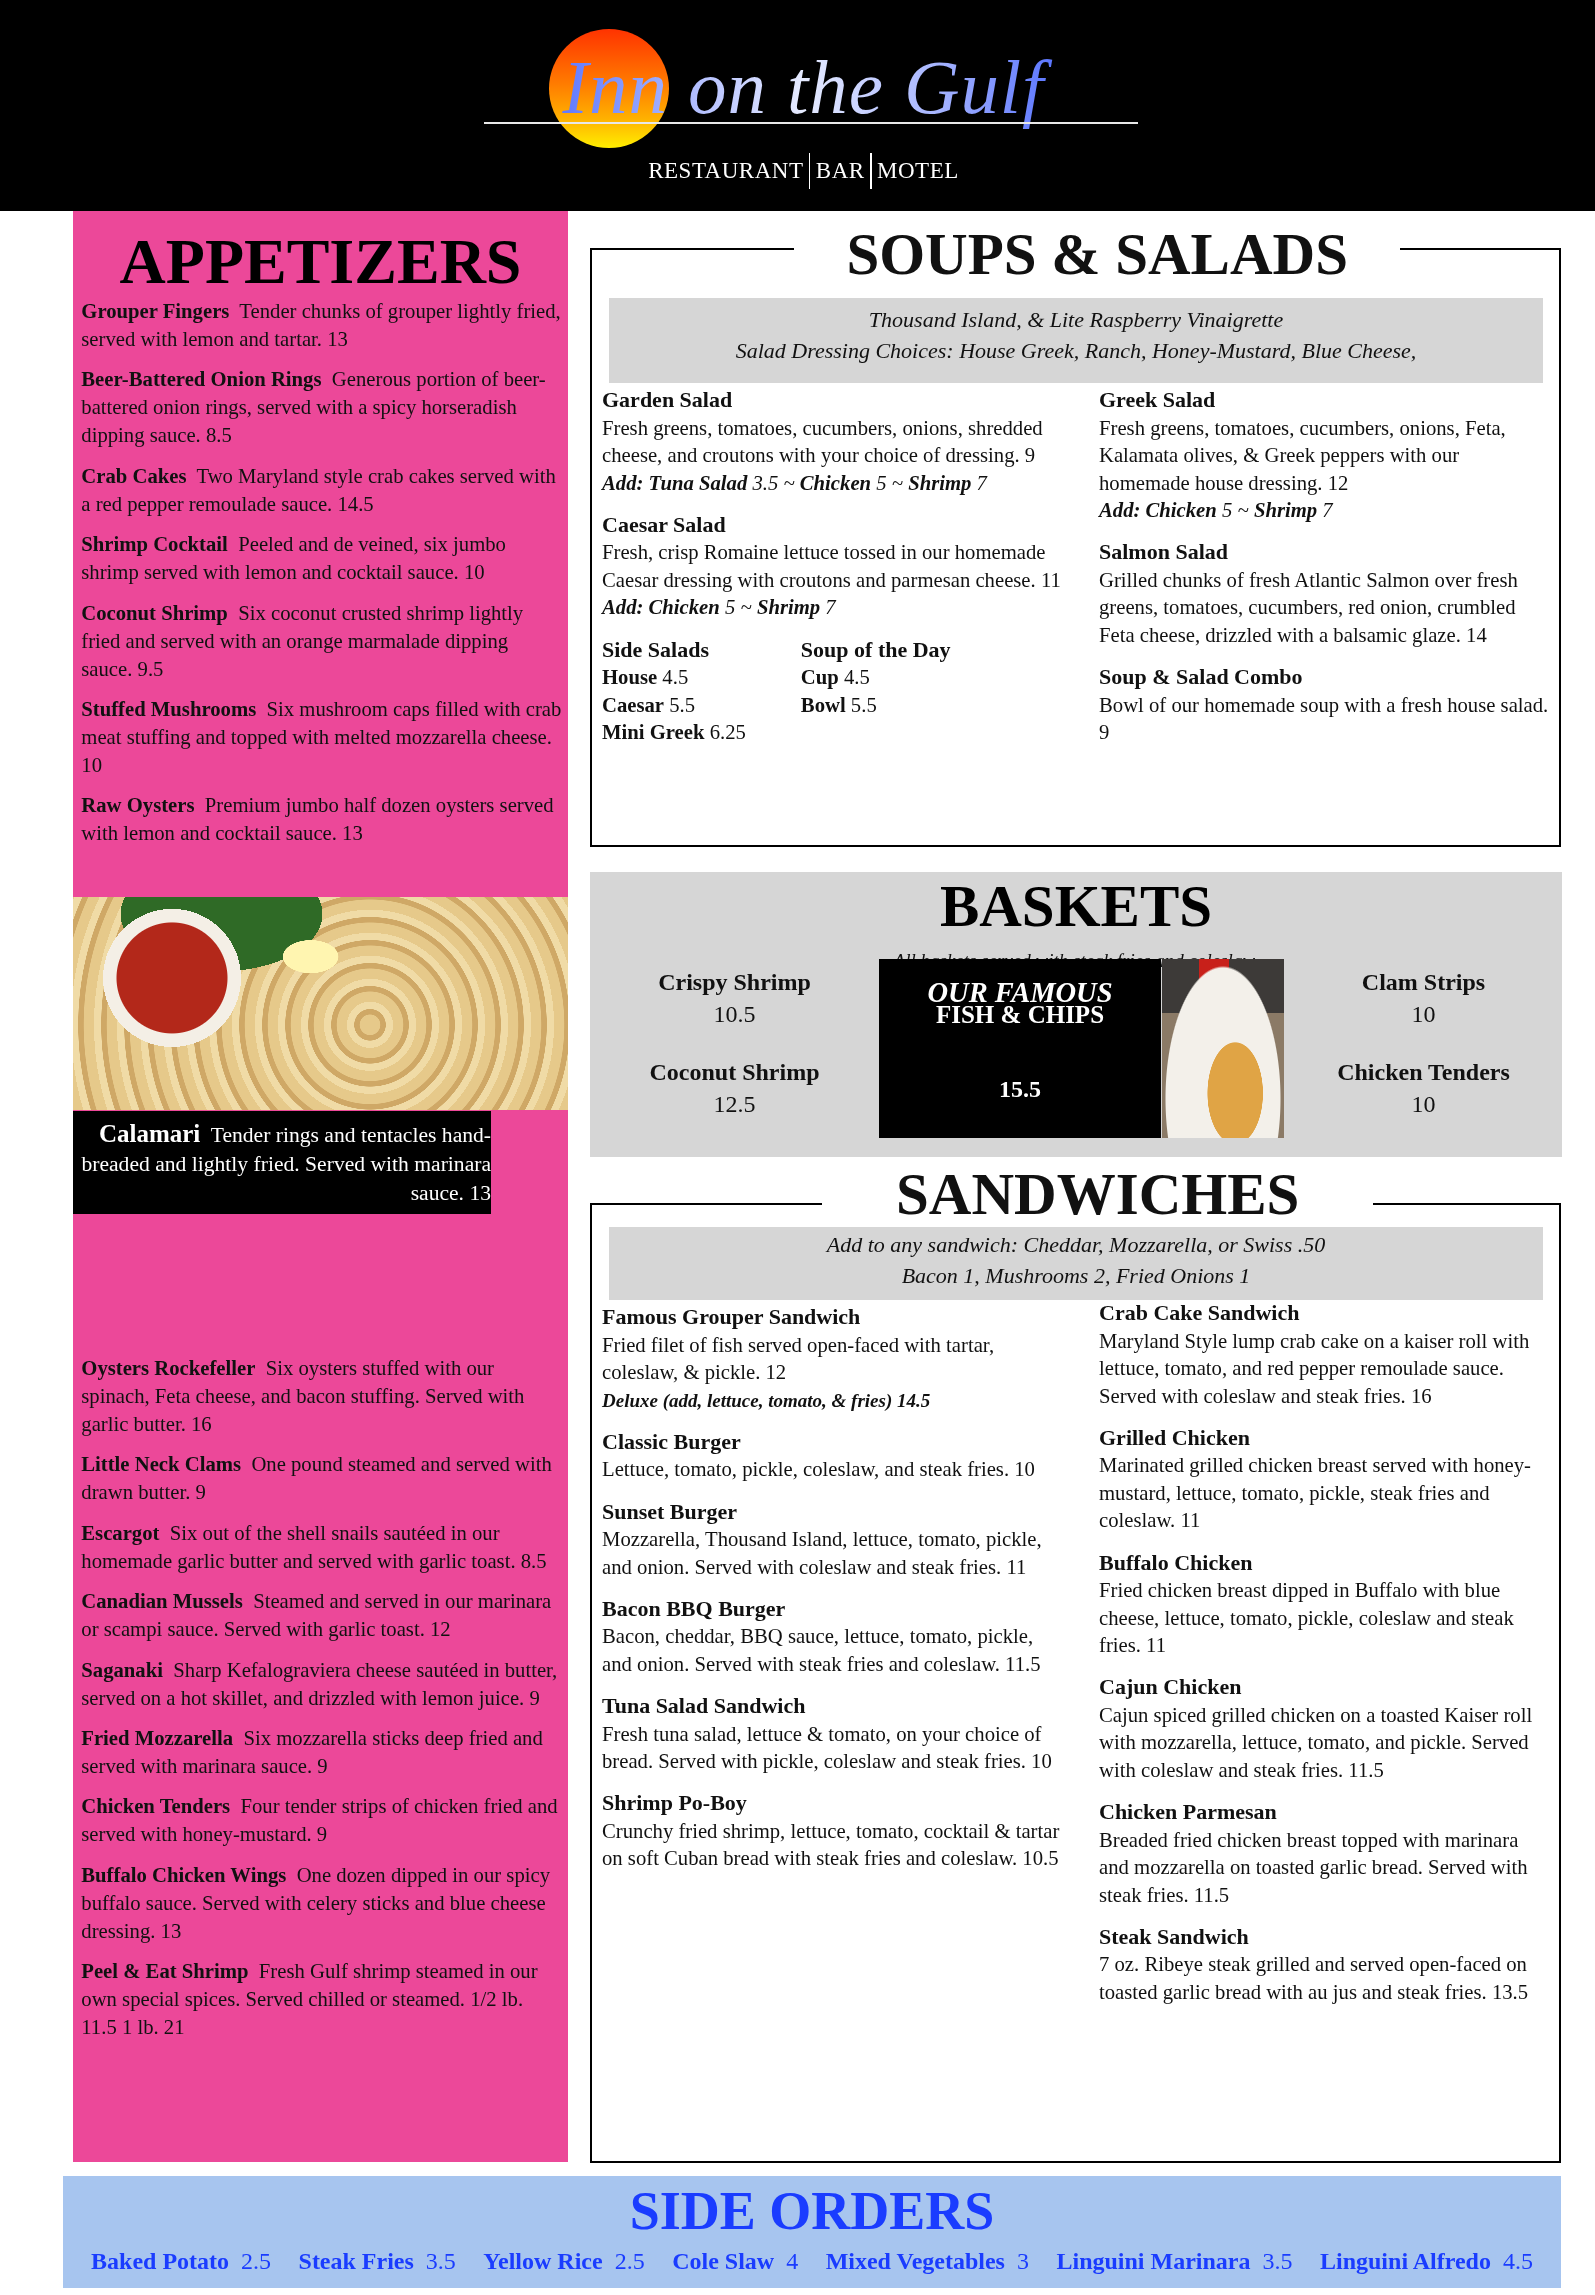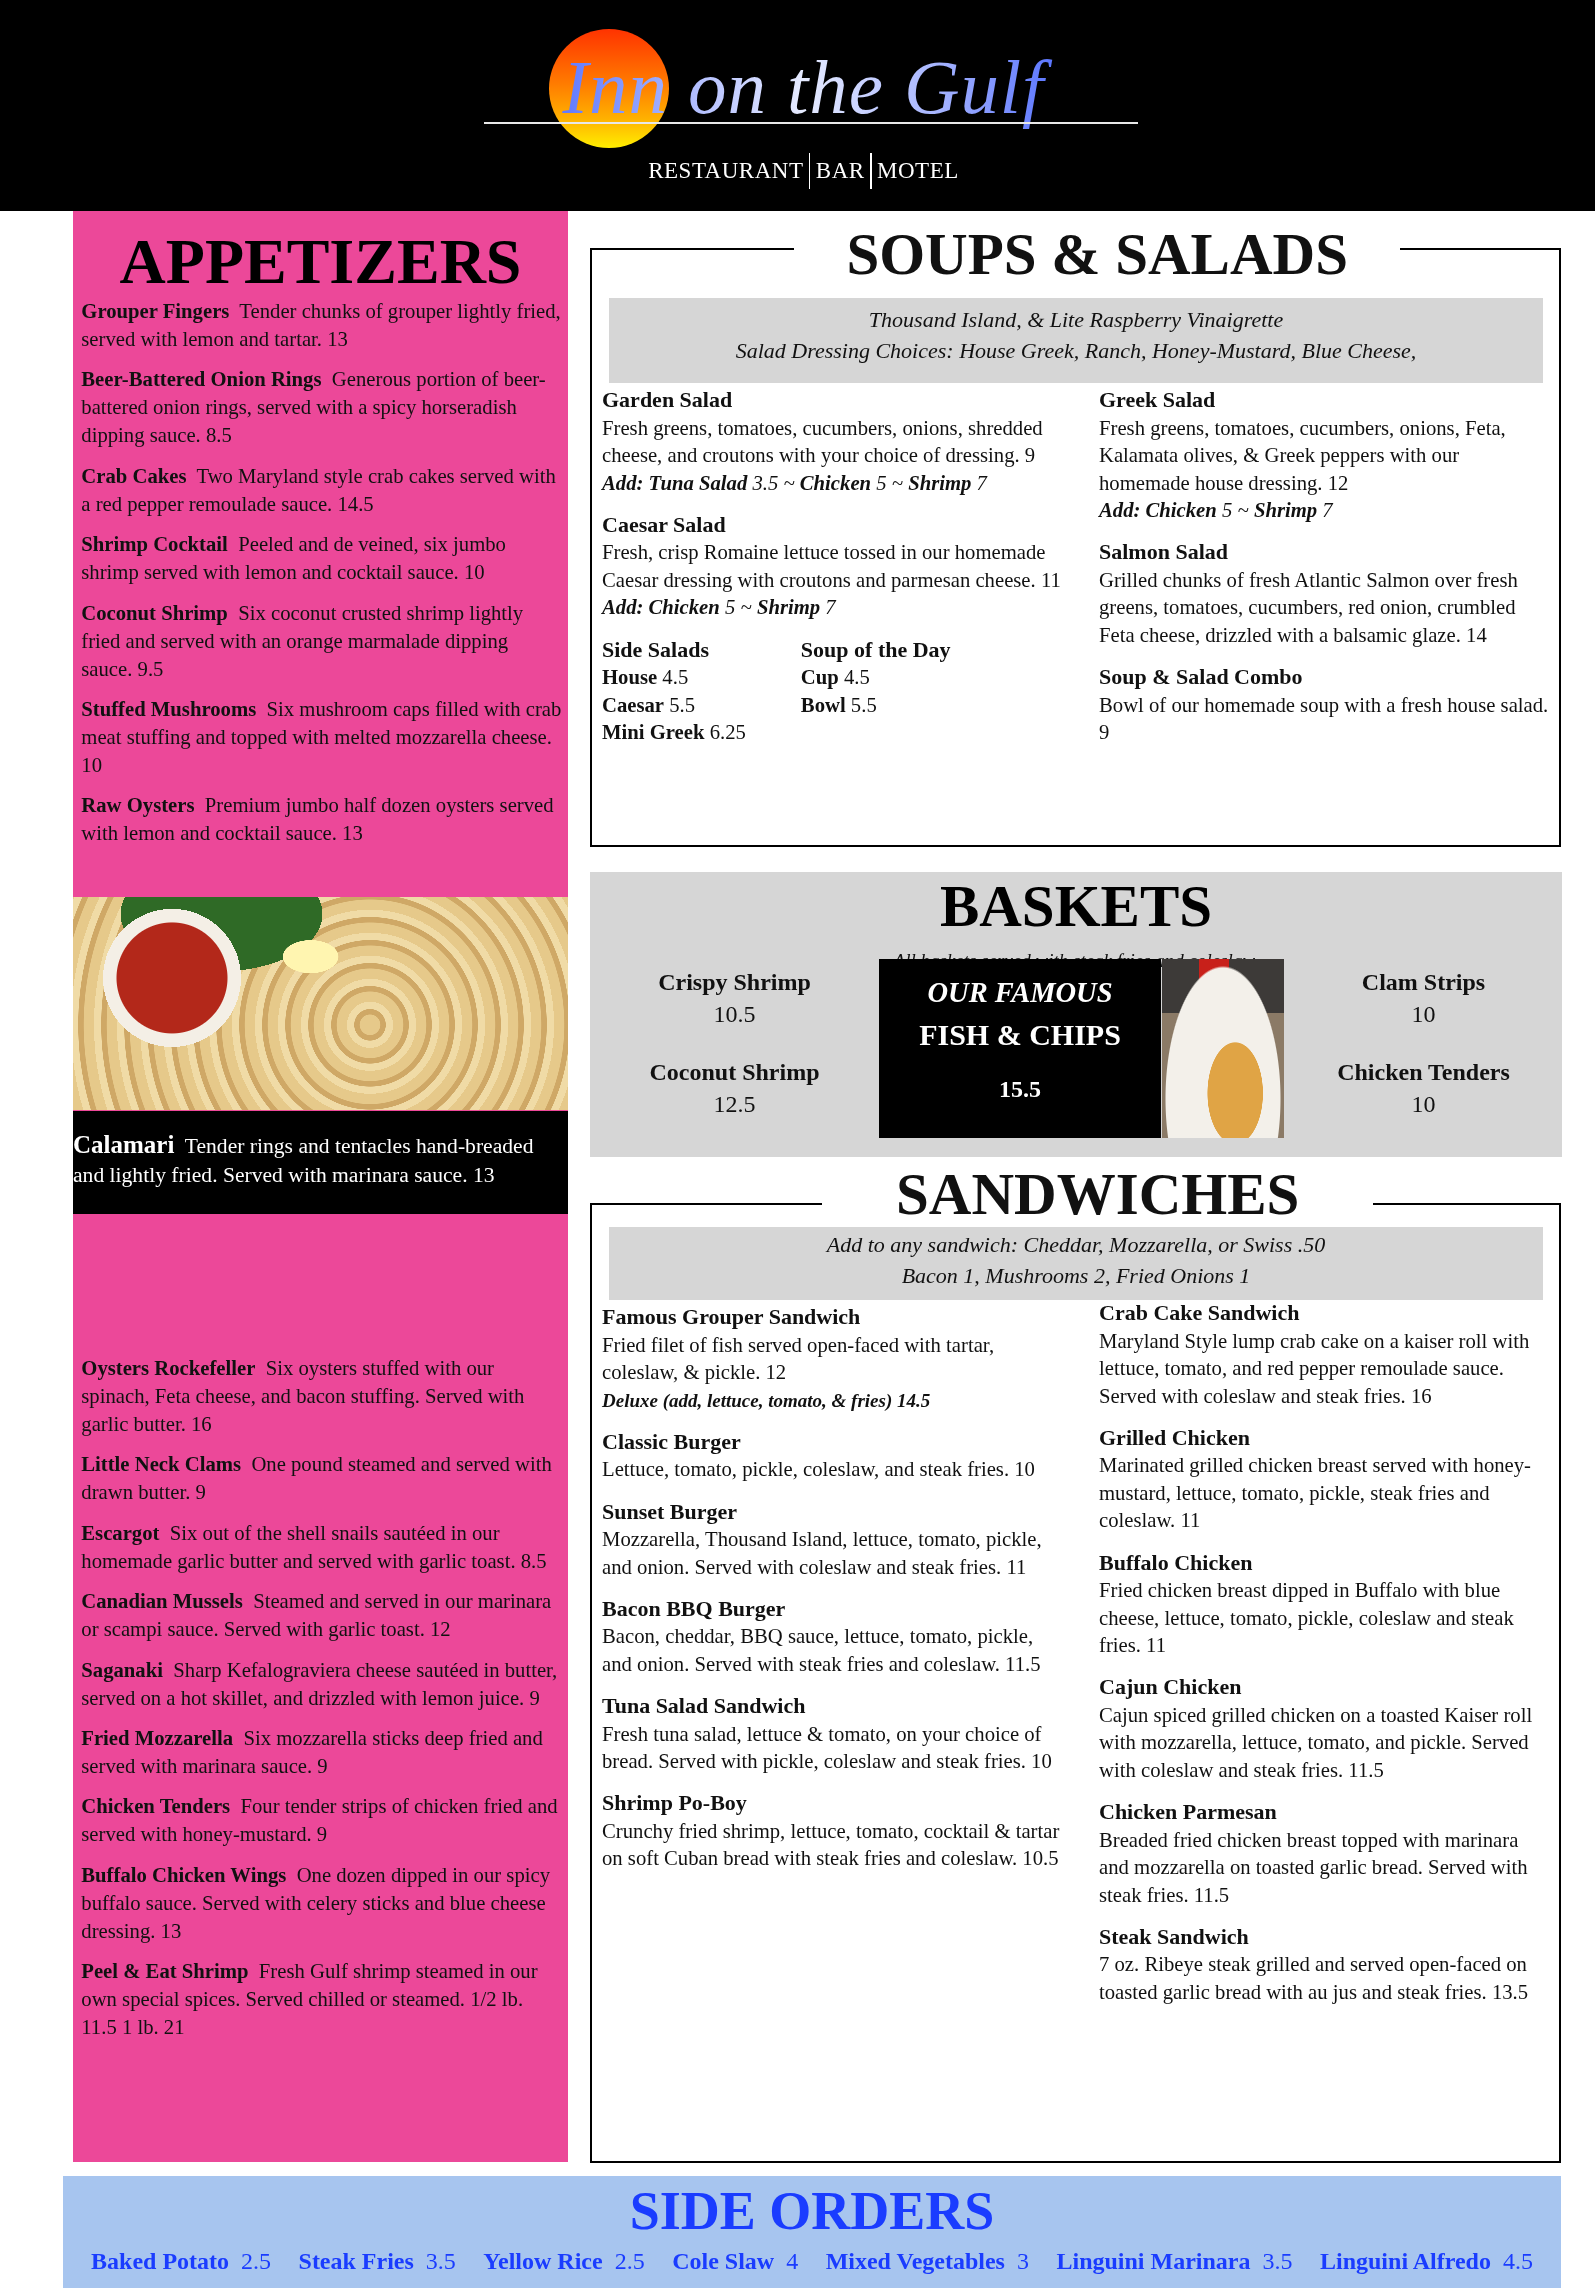--- a/index.html
+++ b/index.html
@@ -26,22 +26,22 @@
   #app-title { left:0; top:13.8px; width:495px; font-size:64px; line-height:73px; transform:scaleY(1.0); }
   .app-list { left:8.3px; width:482px; }
   .app-item { font-size:20.7px; line-height:28px; margin-bottom:12.4px; }
   .app-item .name { font-weight:bold; }
   #calamari-photo { left:0; top:686px; width:495px; height:213px; overflow:hidden;
     background:radial-gradient(circle at 20% 38%, #b3281a 0 55px, #f4efe6 56px 69px, transparent 69px),
       radial-gradient(ellipse at 48% 28%, #fff5b0 0 27.5px, transparent 28px),
       radial-gradient(ellipse at 30% 8%, #2f6a26 0 101px, transparent 101px),
       repeating-radial-gradient(circle at 60% 60%, #e6c98a 0 10px, #cfa866 10.6px 15.6px, #f0dba6 16px 23px),
       #6b4a3a; }
-  #calamari-caption { left:0; top:900px; width:495px; height:103px; background:#000; color:#fff;
-    text-align:left; font-size:21.6px; line-height:29px; padding-top:19px; box-sizing:border-box; }
+  #calamari-caption { left:0; top:900px; width:418px; height:103px; background:#000; color:#fff;
+    text-align:right; font-size:21.6px; line-height:29px; padding-top:8px; box-sizing:border-box; }
   #calamari-caption .name { font-weight:bold; font-size:25px; }
 
   
   .box { border:2.8px solid #000; box-sizing:border-box; background:#fff; }
   .box-title { background:#fff; font-weight:bold; font-size:59px; line-height:60px; text-align:center;
     padding:0 20.7px; }
   .note-bar { background:#d6d6d6; text-align:center; font-style:italic; font-size:22px; line-height:31px; }
 
   #soups { left:590px; top:248px; width:971px; height:599px; }
   #soups-title { left:794px; top:224px; width:565px; }
@@ -53,21 +53,21 @@
   .menu-col .item { margin-bottom:13.8px; }
 
   
   #baskets { left:590px; top:872px; width:972px; height:285px; background:#d6d6d6; }
   #baskets-title { left:0; top:2.3px; width:972px; font-size:59px; line-height:64px; }
   #baskets-note { left:0; top:57px; width:972px; text-align:center; font-style:italic; font-size:19px;margin-top:21px; }
   .basket-item { text-align:center; width:239px; font-size:24px; line-height:32px; }
   .basket-item .name { font-weight:bold; }
   #famous-box { left:289px; top:87px; width:282px; height:179px; background:#000; color:#fff; text-align:center; }
   #famous-kicker { top:18.4px; width:100%; font-style:italic; font-weight:bold; font-size:28.5px; }
-  #famous-title { top:59px; width:100%; font-weight:bold; font-size:30px; }
+  #famous-title { top:42px; width:100%; font-weight:bold; font-size:25px; }
   #famous-price { top:117px; width:100%; font-weight:bold; font-size:24px; }
   #fish-photo { left:572px; top:87px; width:122px; height:179px;
     background:
       radial-gradient(ellipse at 60% 75%, #e0a445 0 27.5px, transparent 28px),
       radial-gradient(ellipse at 50% 78%, #f3f0ea 0 57px, transparent 58px),
       linear-gradient(90deg, transparent 30%, #c8201a 30% 55%, transparent 55%),
       linear-gradient(to bottom, #3d3a38 0 30%, #8b7a66 30% 100%); }
 
   
   #sandwiches { left:590px; top:1203px; width:971px; height:960px; }

